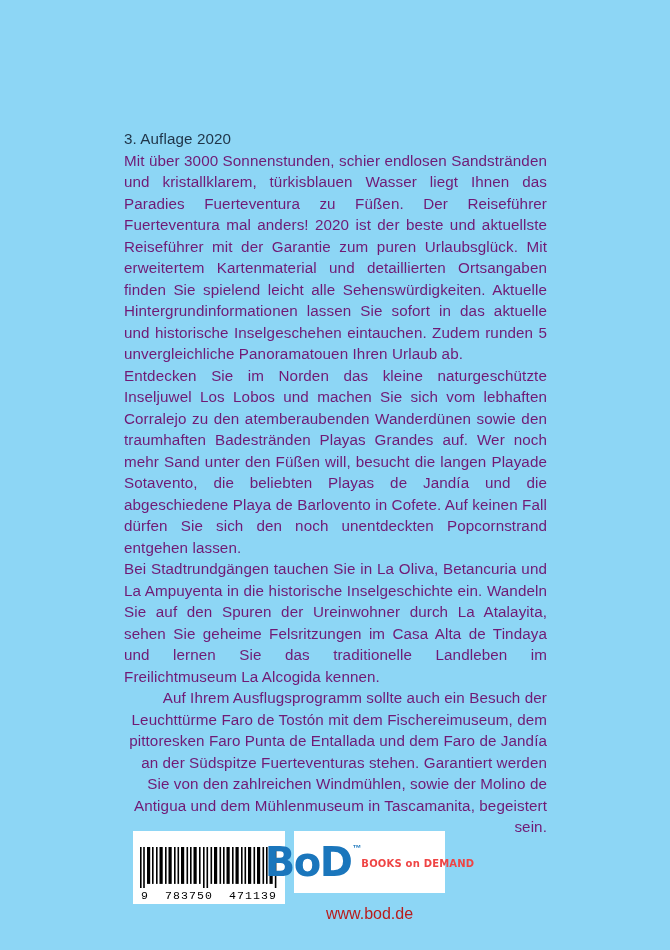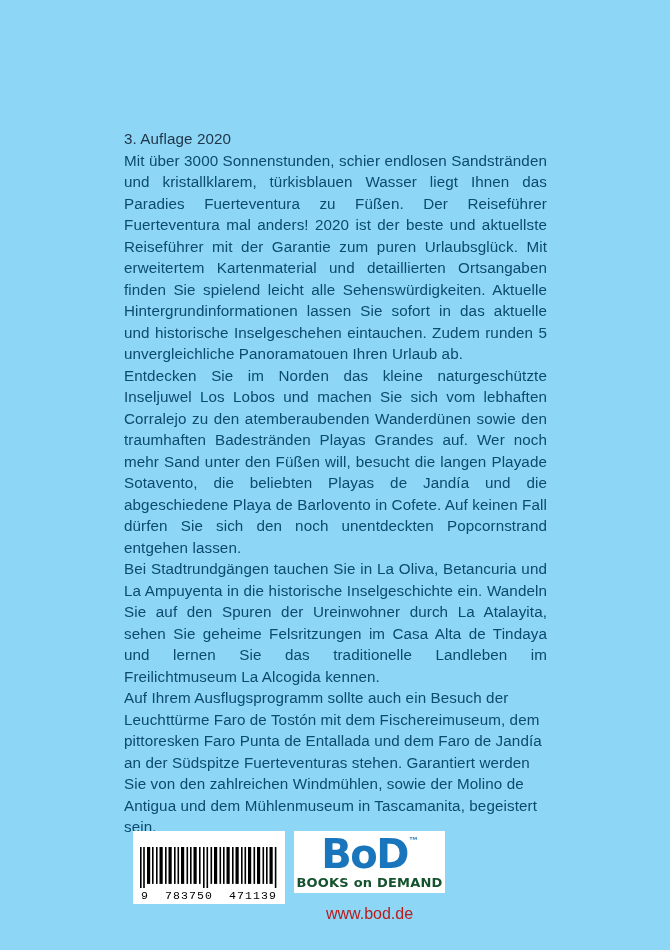--- a/index.html
+++ b/index.html
@@ -34,28 +34,28 @@
     font-size: 15.2px;
     line-height: 21.5px;
     color: #1f3448;
     text-align: left;
     letter-spacing: 0.1px;
   }
 
   .para {
     font-size: 15.2px;
     line-height: 21.5px;
-    color: #0c4a6e;
+    color: #701a75;
     text-align: justify;
     text-justify: inter-word;
     letter-spacing: 0.1px;
     margin: 0;
   }
   .para:last-child {
-    text-align: left;
+    text-align: right;
   }
 
   
   #footer {
     position: absolute;
     left: 0;
     top: 831px;
     width: 670px;
     height: 119px;
   }
@@ -90,21 +90,21 @@
 
   #bod-box {
     position: absolute;
     left: 294px;
     top: 0px;
     width: 151px;
     height: 62px;
     background: #ffffff;
     box-sizing: border-box;
     display: flex;
-    flex-direction: column;
+    flex-direction: row;
     align-items: center;
     justify-content: center;
   }
   #bod-wordmark-row {
     position: relative;
     line-height: 1;
     display: flex;
     align-items: flex-start;
   }
   #bod-wordmark {
@@ -119,22 +119,22 @@
     font-family: "Liberation Sans", sans-serif;
     font-size: 9px;
     font-weight: bold;
     color: #1a76bc;
     margin-left: 1px;
     margin-top: 1px;
   }
   #bod-tagline {
     font-family: "DejaVu Sans", sans-serif;
     font-weight: bold;
-    font-size: 13px;
-    color: #14532d;
+    font-size: 10px;
+    color: #ef4444;
     letter-spacing: 0.2px;
     margin-top: 2px;
     white-space: nowrap;
   }
 
   #bod-url {
     position: absolute;
     left: 294px;
     top: 74px;
     width: 151px;

